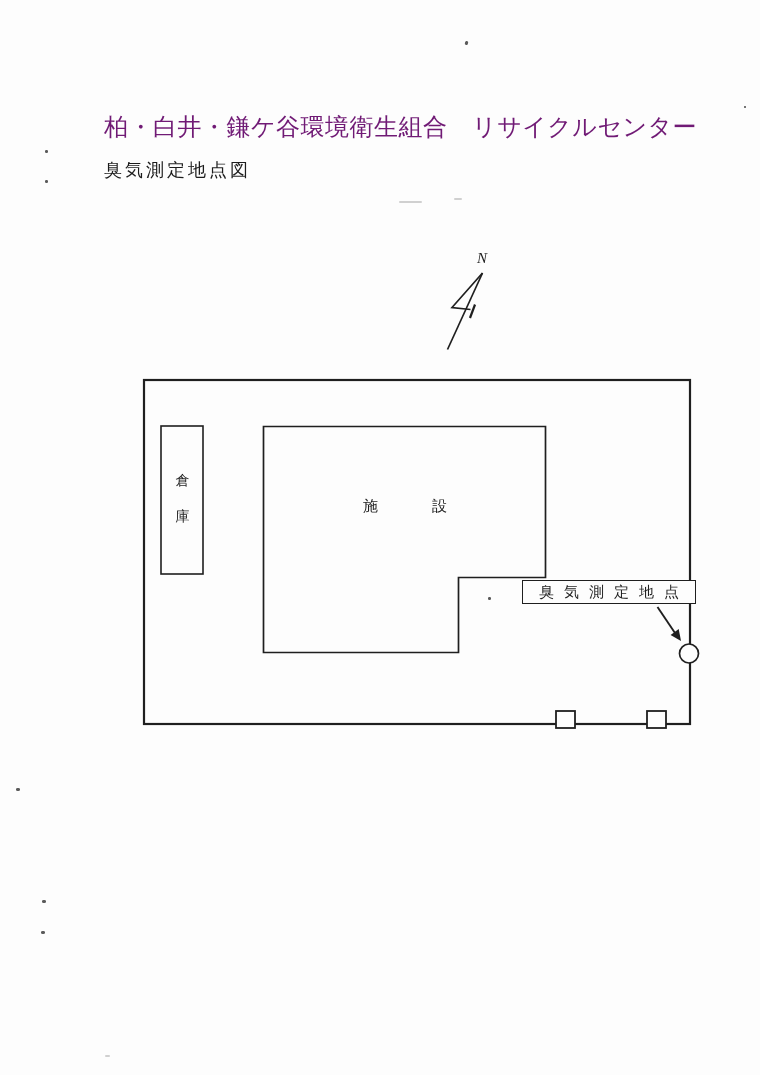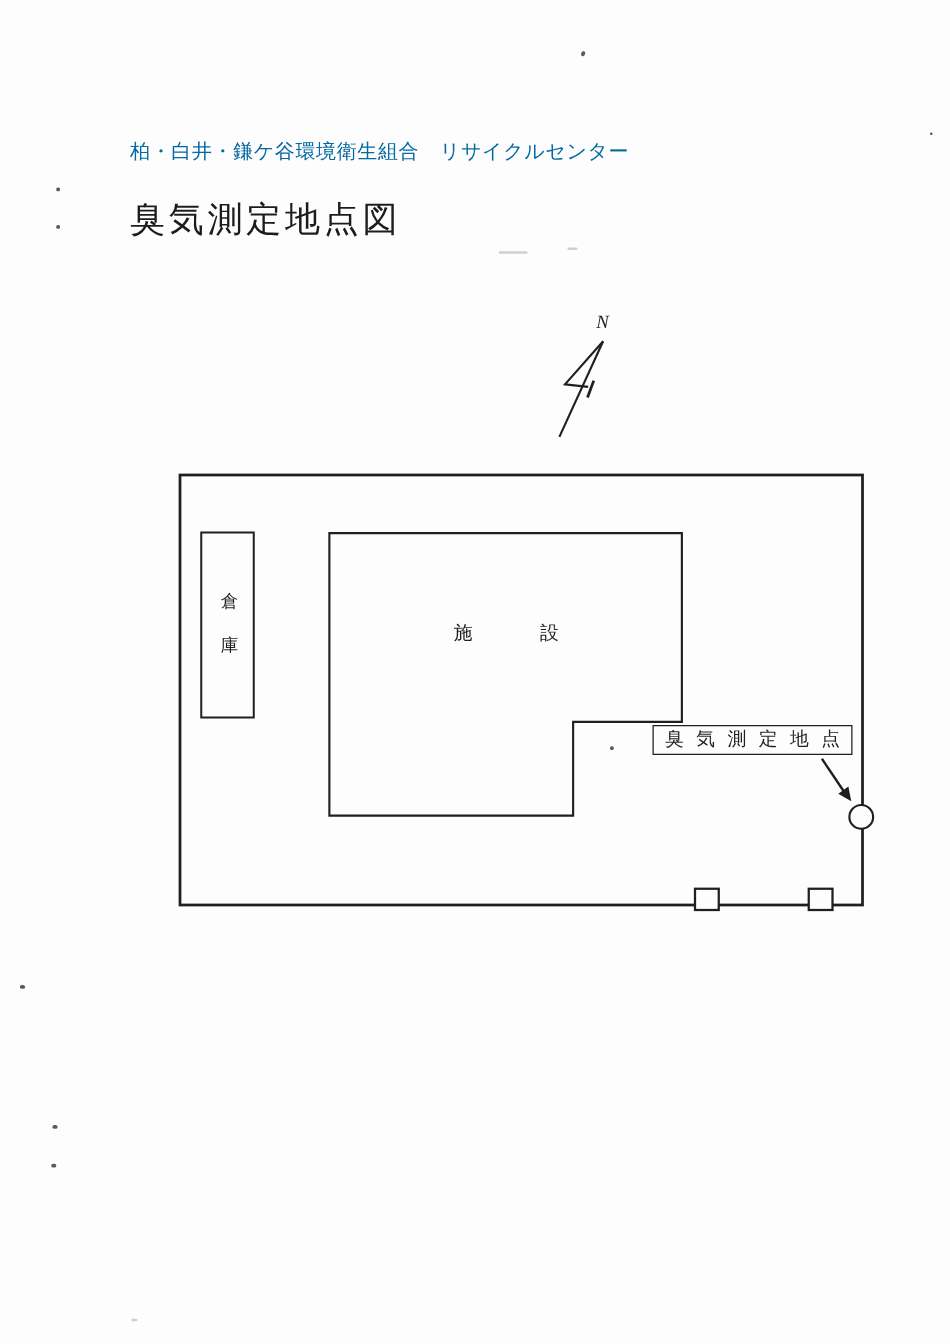--- a/index.html
+++ b/index.html
@@ -6,25 +6,25 @@
   html,body{margin:0;padding:0;}
   body{
     width:760px;height:1075px;position:relative;overflow:hidden;
     background:var(--paper);
     font-family:"Liberation Serif","DejaVu Serif",serif;
     color:var(--ink);
   }
   .abs{position:absolute;}
   
   .title1{
-    left:104px;top:112px;font-size:16px;letter-spacing:.5px;
-    line-height:1.25;white-space:nowrap;color:#0369a1;z-index:3;
+    left:104px;top:112px;font-size:24px;letter-spacing:.5px;
+    line-height:1.25;white-space:nowrap;color:#701a75;z-index:3;
   }
   .title2{
-    left:104px;top:159px;font-size:28px;letter-spacing:3px;
+    left:104px;top:159px;font-size:18px;letter-spacing:3px;
     line-height:1.25;white-space:nowrap;color:#1c1c1c;z-index:3;
   }
   
   .north-n{
     left:477px;top:250px;font-size:15px;font-style:italic;z-index:3;
   }
   
   svg.plan{left:0;top:0;z-index:2;}
   .ln{stroke:var(--ink);fill:none;}
   .fillpaper{fill:var(--paper);stroke:var(--ink);}
@@ -33,21 +33,21 @@
   .warehouse-label{
     left:175px;top:462px;font-size:14px;letter-spacing:35px;
     writing-mode:vertical-rl;text-orientation:upright;
     line-height:14px;z-index:3;
   }
   .facility-label{
     left:363px;top:497px;font-size:15px;letter-spacing:54px;
     white-space:nowrap;z-index:3;font-family:Liberation Mono, monospace;
   }
   .measure-box{
-    left:522px;top:580px;width:160px;height:24px;box-sizing:border-box;
+    left:522px;top:580px;width:174px;height:24px;box-sizing:border-box;
     border:1.6px solid var(--ink);background:var(--paper);
     display:flex;align-items:center;justify-content:center;z-index:4;
   }
   .measure-box span{
     font-size:15px;letter-spacing:10px;margin-right:-10px;
     white-space:nowrap;line-height:1;
   }
   
   .speck{background:#5a5a5a;border-radius:40%;z-index:1;}
   .faint{background:#9a9a9a;opacity:.45;border-radius:1px;z-index:1;}

